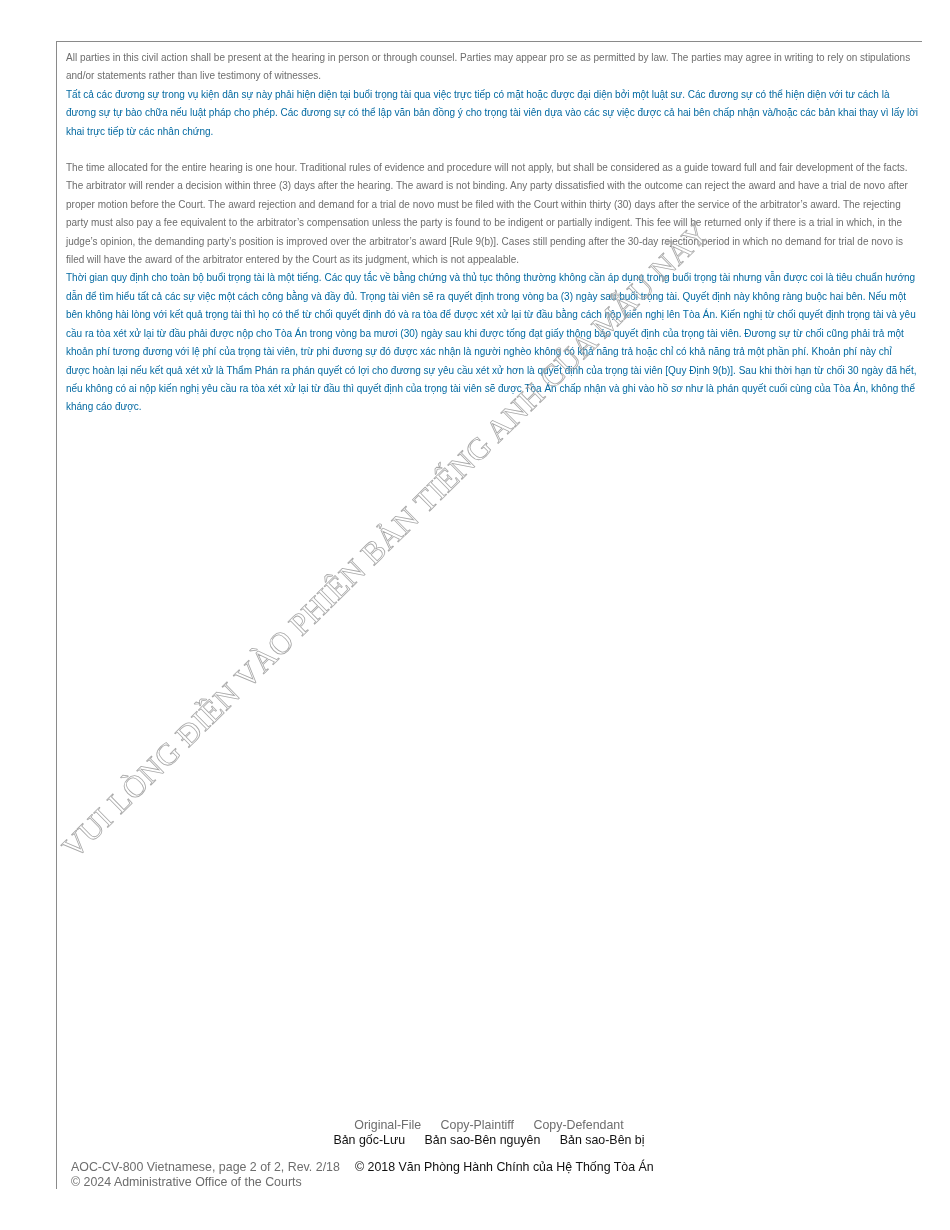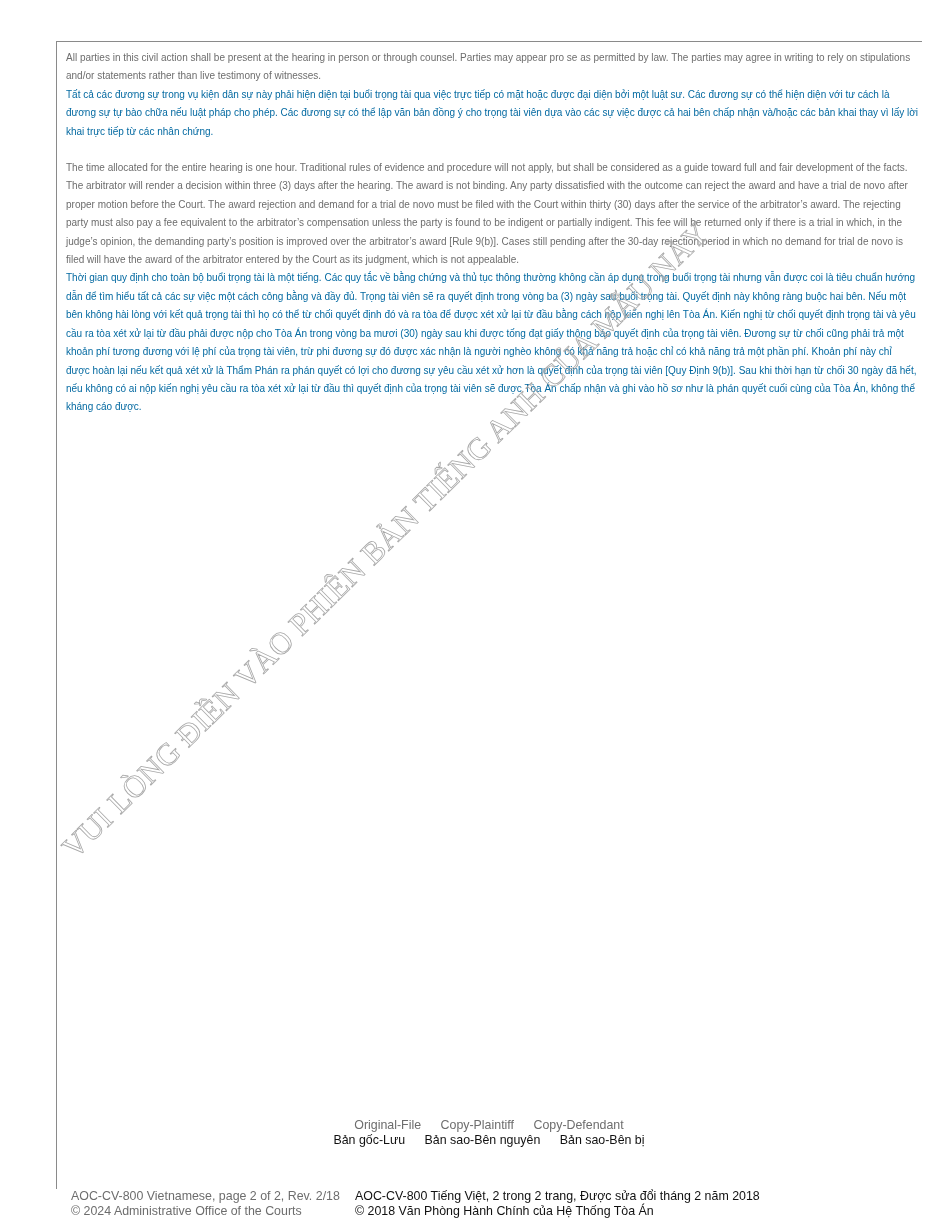--- a/index.html
+++ b/index.html
@@ -15,21 +15,21 @@
     b { font-weight: normal; }
     .watermark { position: absolute; left: 55px; top: 840px; width: 860px;
                  transform-origin: 0 0; transform: rotate(-44.5deg);
                  font-family: "Liberation Serif", serif; font-size: 31px;
                  letter-spacing: 0.3px; color: transparent;
                  -webkit-text-stroke: 0.8px #a8a8a8; white-space: nowrap; }
     .copies { position: absolute; left: 0; width: 950px; text-align: center; font-size: 12.4px; }
     .copies .row1 { position: absolute; top: 1118px; left: 0; width: 978px; text-align: center; color: #6d6d6d; word-spacing: 0; }
     .copies .row2 { position: absolute; top: 1133px; left: 0; width: 978px; text-align: center; color: #111; }
     .copies span { margin: 0 8px; }
-    .footer { position: absolute; top: 1160px; font-size: 12.4px; line-height: 15px; margin-top: 29px; }
+    .footer { position: absolute; top: 1160px; font-size: 12.4px; line-height: 15px; }
     .footer-en { left: 71px; color: #6d6d6d; }
     .footer-vi { left: 355px; color: #111; }
   </style>
 </head>
 <body>
 
 <div class="frame-top"></div>
 <div class="frame-left"></div>
 
 <div class="content">
@@ -58,15 +58,14 @@
     <span>Bản sao-Bên bị</span>
   </div>
 </div>
 
 <div class="footer footer-en">
   <div><span>AOC-CV-800 </span><b>Vietnamese</b><span>, page 2 of 2, Rev. 2/18</span></div>
   <div>© 2024 Administrative Office of the Courts</div>
 </div>
 
 <div class="footer footer-vi">
-  <div><span>AOC-CV-800 </span><b>Tiếng Việt</b><span>, 2 trong 2 trang, Được sửa đổi tháng 2 năm 2018</span></div>
   <div>© 2018 Văn Phòng Hành Chính của Hệ Thống Tòa Án</div>
 </div>
 
 </body></html>

